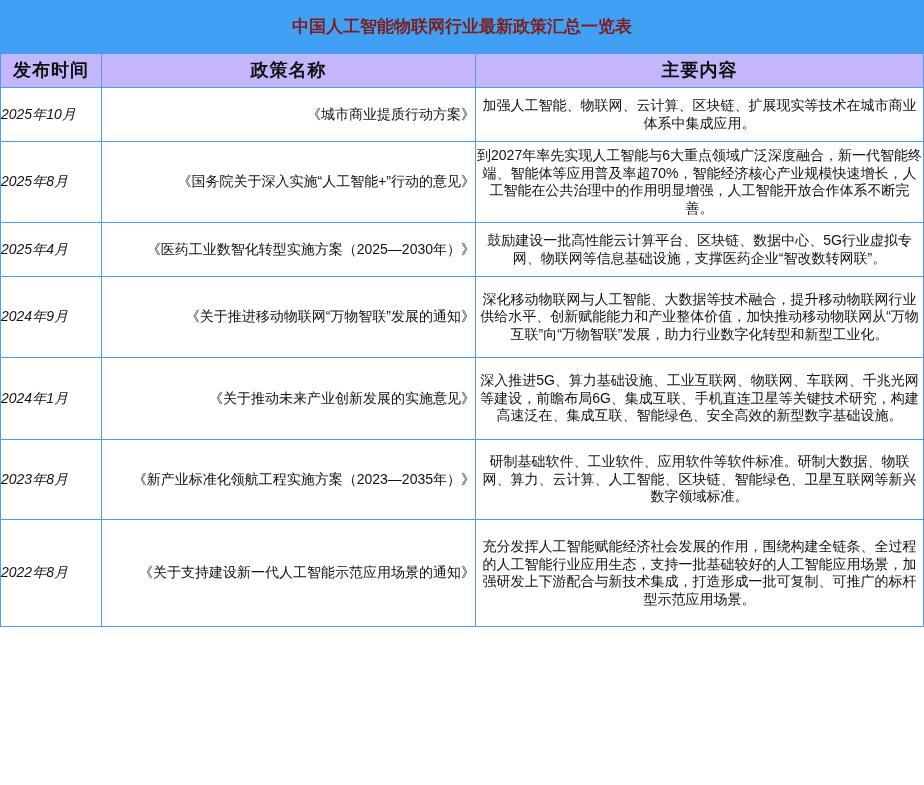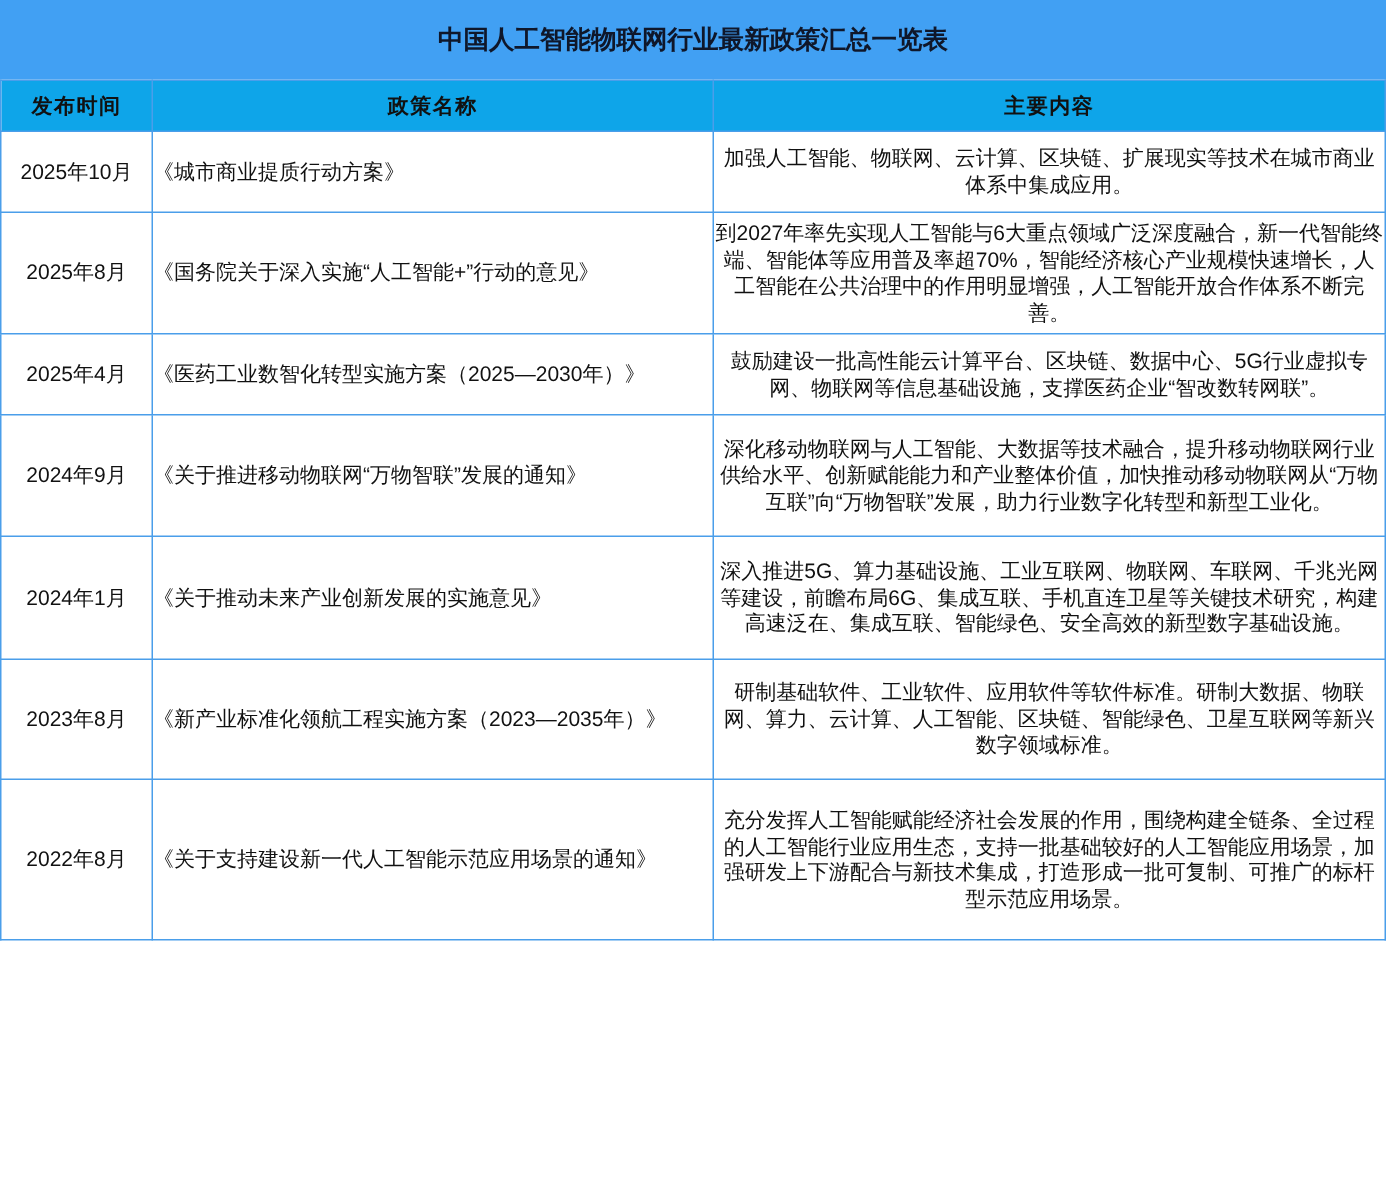--- a/index.html
+++ b/index.html
@@ -14,21 +14,21 @@
       font-family: "Liberation Sans", "DejaVu Sans", sans-serif;
       color: #111111;
     }
     .sheet {
       position: relative;
       width: 924px;
     }
     .banner {
       height: 53px;
       background: #41a0f3;
-      color: #0f172a;
+      color: #7f1d1d;
       font-weight: bold;
       font-size: 17px;
       display: flex;
       align-items: center;
       justify-content: center;
       letter-spacing: 0px;
       box-sizing: border-box;
     }
     table.policy-table {
       border-collapse: collapse;
@@ -40,34 +40,34 @@
     table.policy-table col.c-content { width: 448px; }
     table.policy-table td,
     table.policy-table th {
       border: 1.5px solid #4a9eea;
       padding: 0;
       vertical-align: middle;
       font-size: 14px;
       line-height: 17.5px;
     }
     table.policy-table thead th {
-      background: #0ea5e9;
+      background: #c4b5fd;
       font-weight: bold;
-      font-size: 14px;
+      font-size: 18px;
       letter-spacing: 1px;
       text-align: center;
       height: 33px;
       color: #111111;
     }
     td.date-cell {
-      text-align: center;
       font-size: 13.5px;
+      font-style: italic;
     }
     td.name-cell {
-      text-align: left;
+      text-align: right;
       font-size: 14px;
       margin-top: 14px;
     }
     td.content-cell {
       text-align: center;
       padding: 0 1px 0 2px;
       font-size: 14.3px;
       line-height: 17.6px;
       word-break: break-all;
     }

